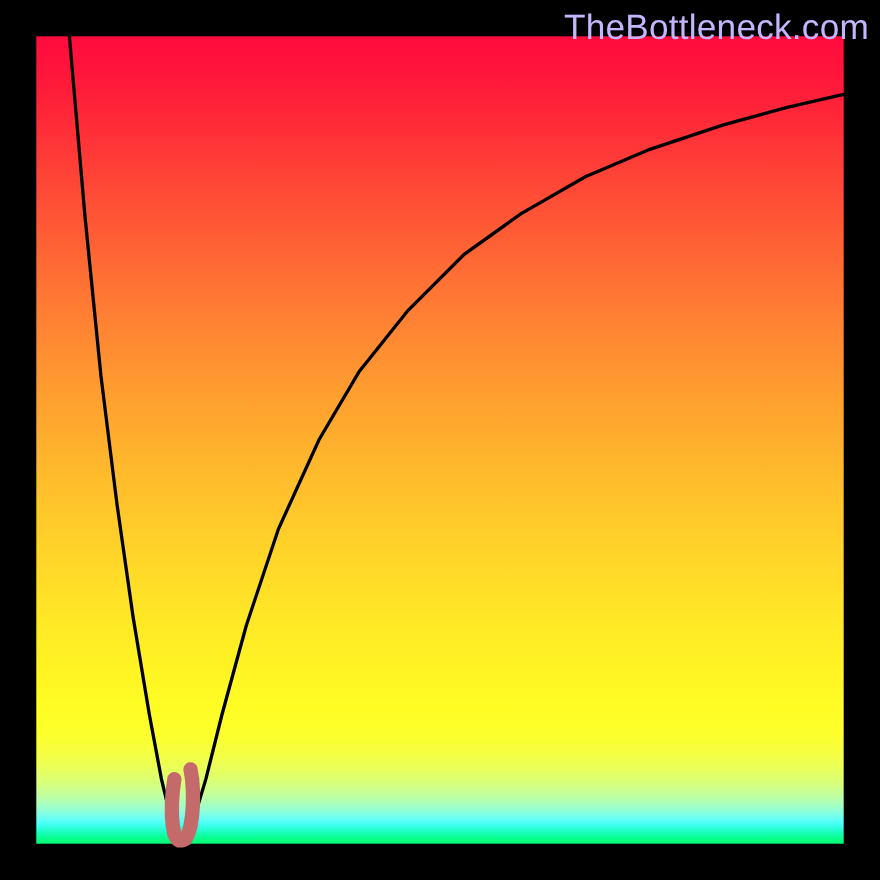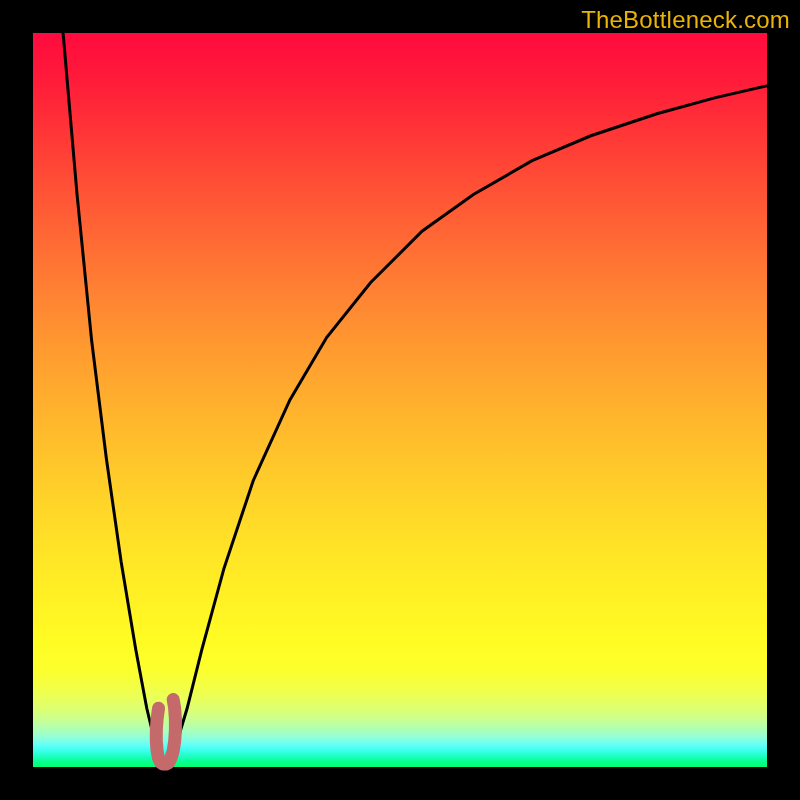--- a/index.html
+++ b/index.html
@@ -53,22 +53,22 @@
       #26ffd0 98.3%,
       #14ffae 98.8%,
       #08ff8e 99.3%,
       #02ff72 100%
     );
   }
   .watermark {
     position: absolute;
     top: 6px;
     right: 10px;
-    color: #eab308;
-    font-size: 24px;
+    color: #c4b5fd;
+    font-size: 32px;
     font-weight: 400;
     letter-spacing: 0.2px;
     user-select: none;
   }
   svg.curves {
     position: absolute;
     left: 0;
     top: 0;
     pointer-events: none;
   }

